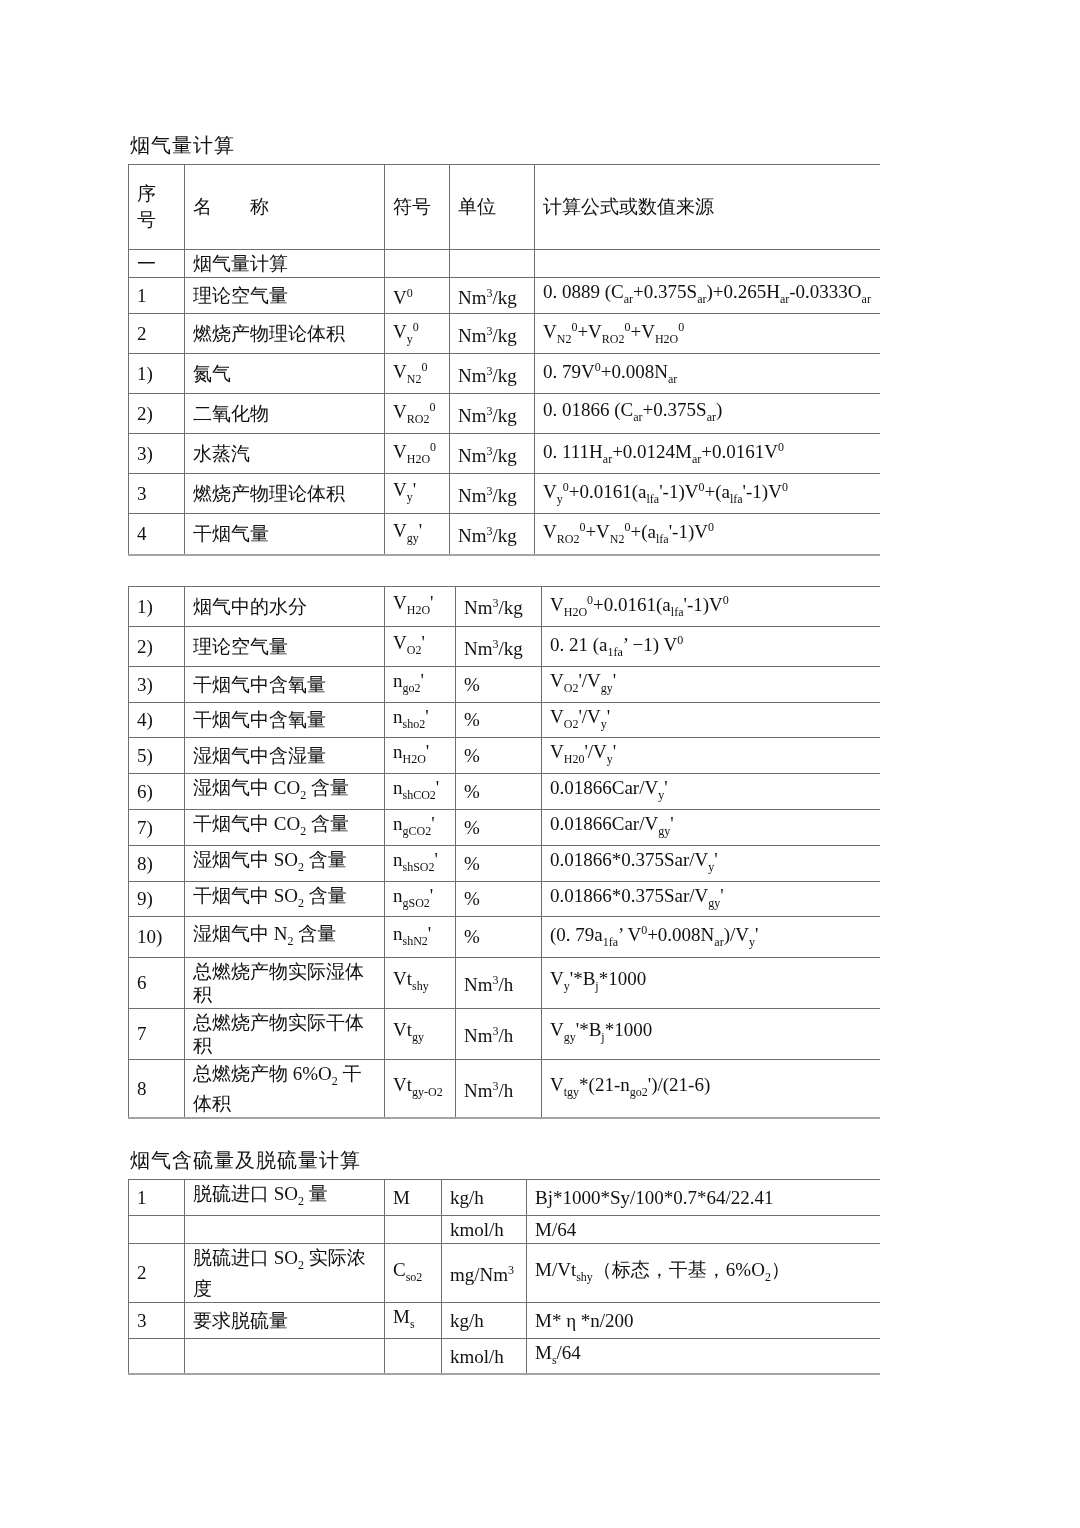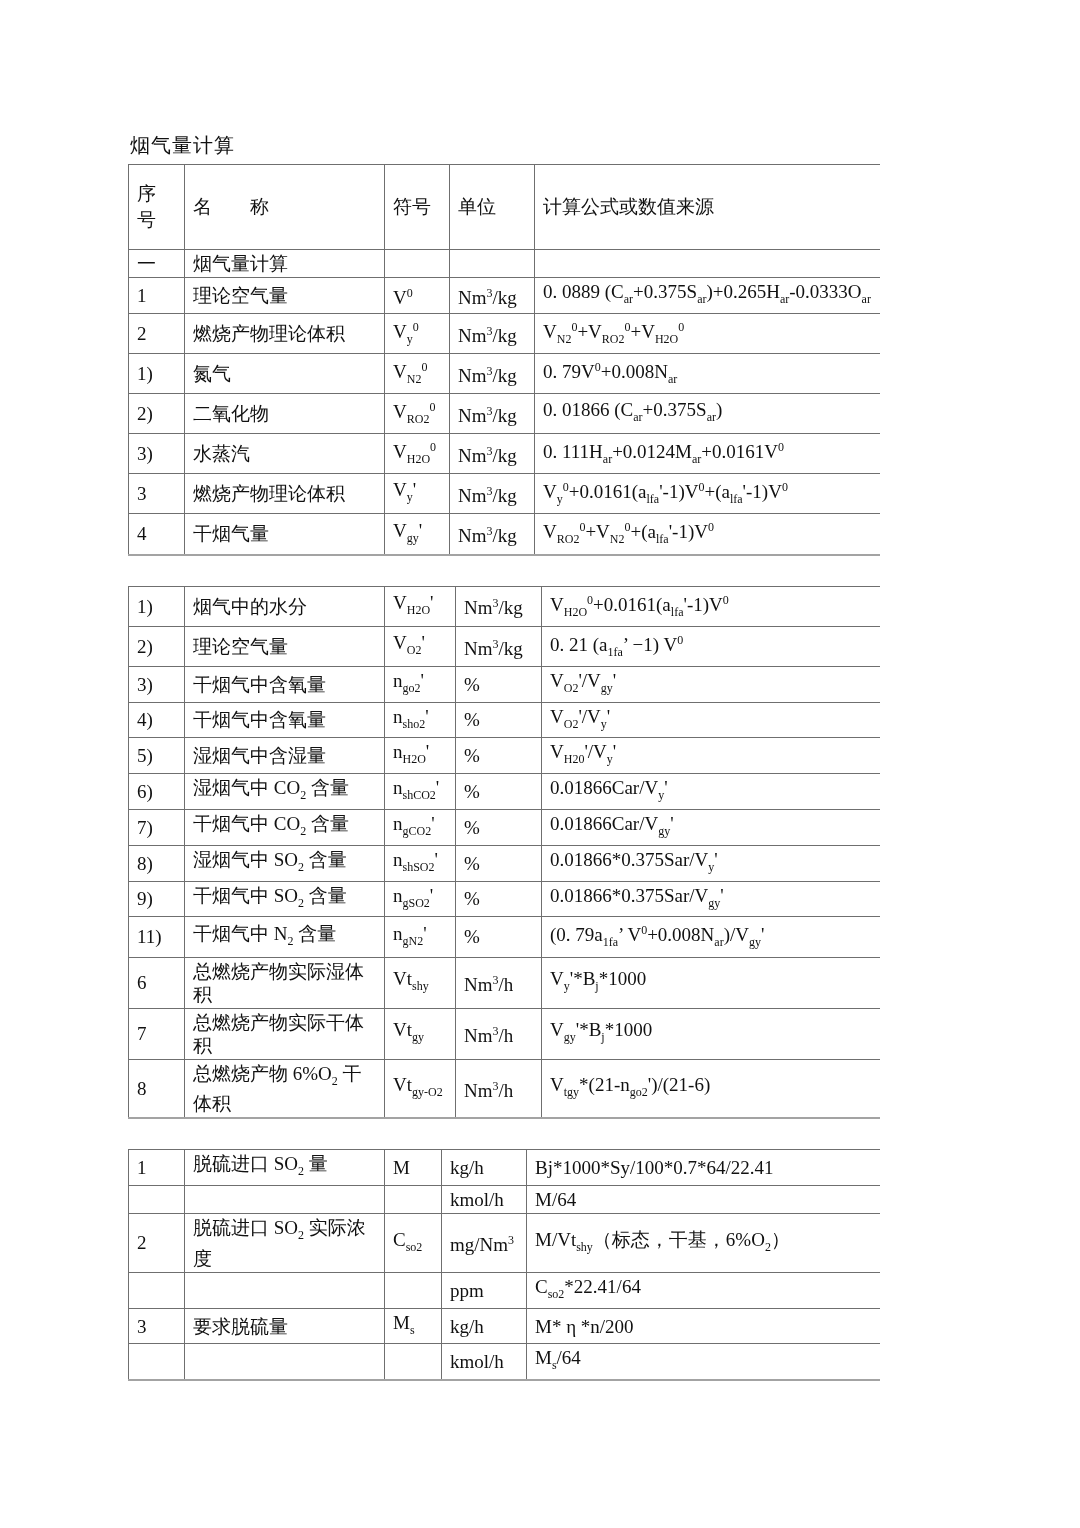--- a/index.html
+++ b/index.html
@@ -183,25 +183,25 @@
               <td>0.01866*0.375Sar/V<sub>y</sub>'</td>
             </tr>
             <tr>
               <td>9)</td>
               <td>干烟气中 SO<sub>2</sub> 含量</td>
               <td>n<sub>gSO2</sub>'</td>
               <td>%</td>
               <td>0.01866*0.375Sar/V<sub>gy</sub>'</td>
             </tr>
             <tr>
-              <td>11)</td>
-              <td>干烟气中 N<sub>2</sub> 含量</td>
-              <td>n<sub>gN2</sub>'</td>
-              <td>%</td>
-              <td>(0. 79a<sub>1fa</sub>’ V<sup>0</sup>+0.008N<sub>ar</sub>)/V<sub>gy</sub>'</td>
+              <td>10)</td>
+              <td>湿烟气中 N<sub>2</sub> 含量</td>
+              <td>n<sub>shN2</sub>'</td>
+              <td>%</td>
+              <td>(0. 79a<sub>1fa</sub>’ V<sup>0</sup>+0.008N<sub>ar</sub>)/V<sub>y</sub>'</td>
             </tr>
             <tr>
               <td>6</td>
               <td>总燃烧产物实际湿体积</td>
               <td>Vt<sub>shy</sub></td>
               <td>Nm<sup>3</sup>/h</td>
               <td>V<sub>y</sub>'*B<sub>j</sub>*1000</td>
             </tr>
             <tr>
               <td>7</td>
@@ -215,20 +215,21 @@
               <td>总燃烧产物 6%O<sub>2</sub> 干体积</td>
               <td>Vt<sub>gy-O2</sub></td>
               <td>Nm<sup>3</sup>/h</td>
               <td>V<sub>tgy</sub>*(21-n<sub>go2</sub>')/(21-6)</td>
             </tr>
           </tbody>
       </table>
     </section>
 
     <section>
+      <h2 class="tbl-title">烟气含硫量及脱硫量计算</h2>
       <table class="calc-table">
         <colgroup>
           <col style="width:56px">
             <col style="width:200px">
             <col style="width:57px">
           <col style="width:85px">
             <col style="width:406px">
         </colgroup>
         <tbody>
             <tr>
@@ -246,27 +247,20 @@
               <td>M/64</td>
             </tr>
             <tr>
               <td>2</td>
               <td>脱硫进口 SO<sub>2</sub> 实际浓度</td>
               <td>C<sub>so2</sub></td>
               <td>mg/Nm<sup>3</sup></td>
               <td>M/Vt<sub>shy</sub>（标态，干基，6%O<sub>2</sub>）</td>
             </tr>
             <tr>
-              <td></td>
-              <td></td>
-              <td></td>
-              <td>ppm</td>
-              <td>C<sub>so2</sub>*22.41/64</td>
-            </tr>
-            <tr>
               <td>3</td>
               <td>要求脱硫量</td>
               <td>M<sub>s</sub></td>
               <td>kg/h</td>
               <td>M* η *n/200</td>
             </tr>
             <tr>
               <td></td>
               <td></td>
               <td></td>

